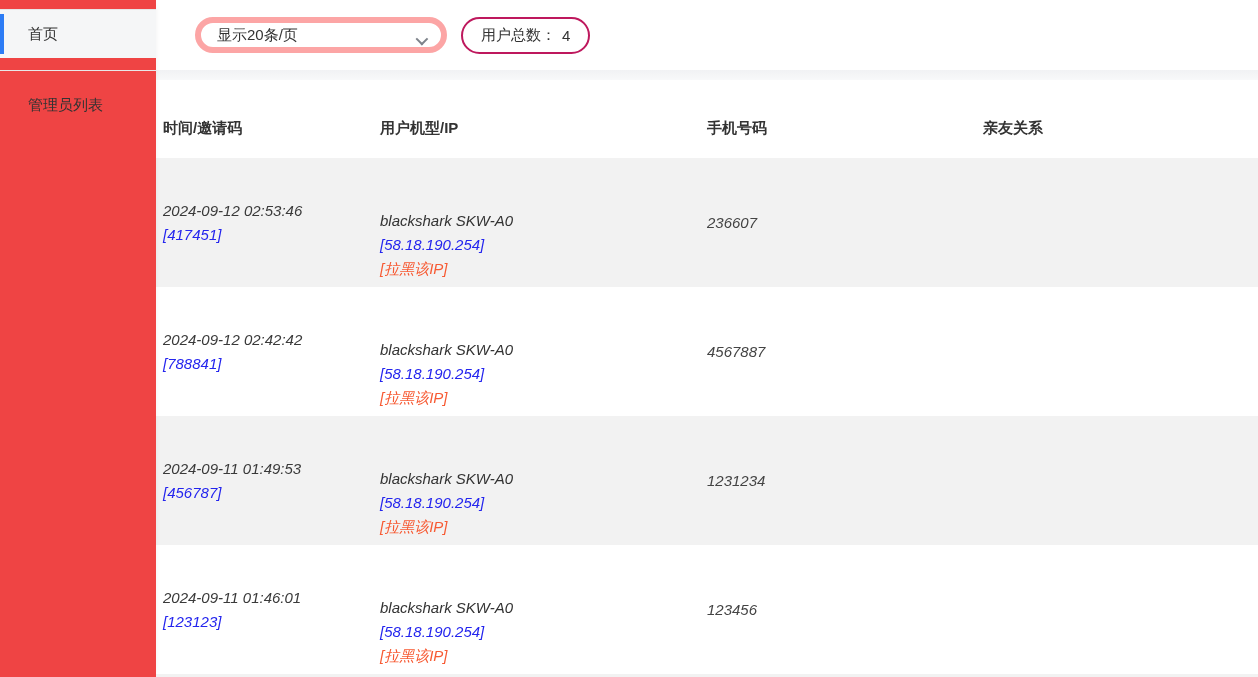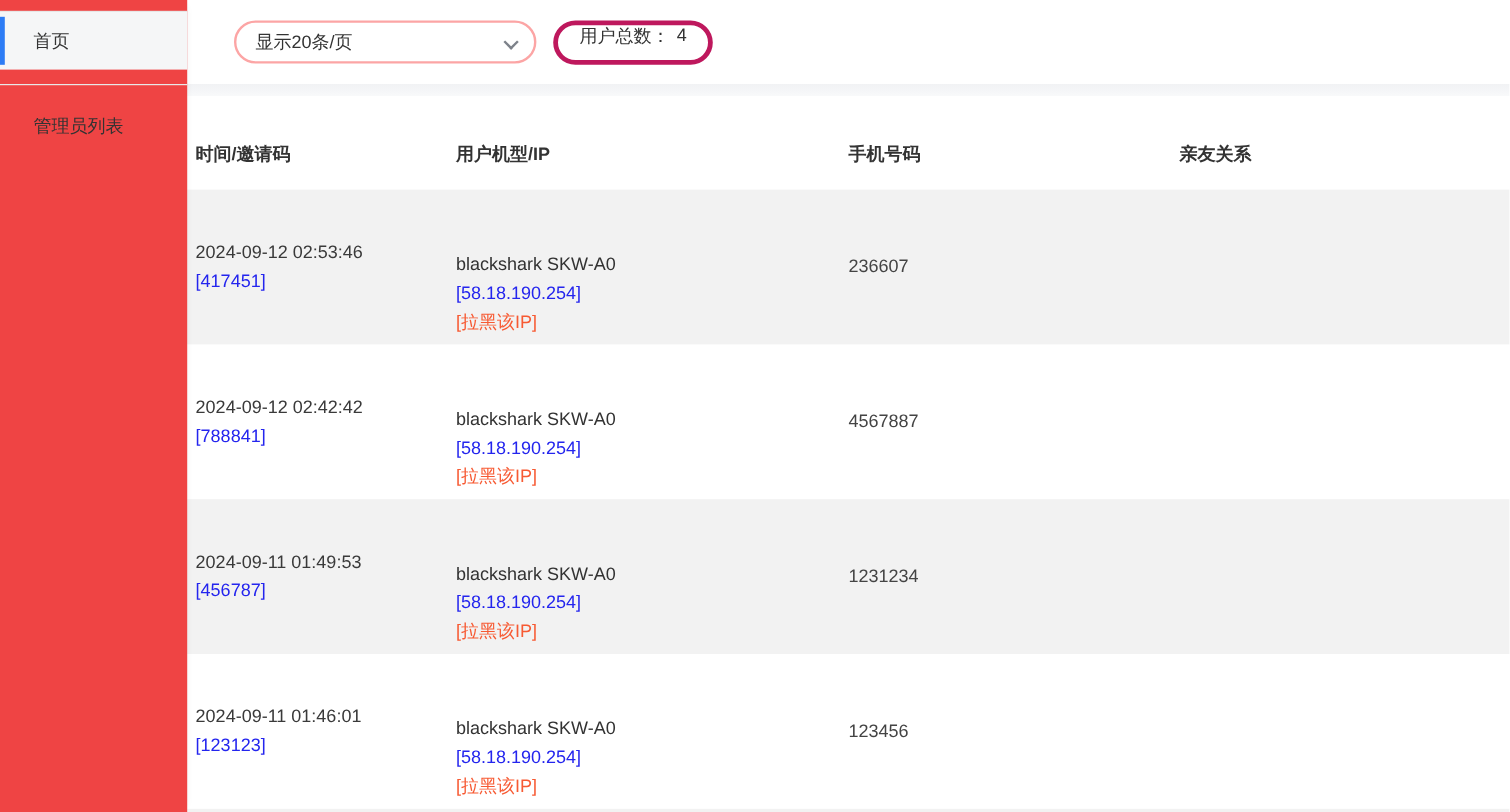--- a/index.html
+++ b/index.html
@@ -16,37 +16,37 @@
   .side-item.active { background:#f5f6f7; }
   .side-item.active .active-bar { position:absolute; left:0; top:4px; bottom:4px;
     width:4px; background:#2d7cf5; }
   .side-divider { height:1px; background:#e8e8e8; margin-top:12px; }
   .side-item.second { margin-top:10px; }
 
   
   .main { flex:1; display:flex; flex-direction:column; background:#fff; min-width:0; }
   .topbar { height:72px; background:#fff; display:flex; align-items:center; }
   .select-box { position:relative; margin-left:39px; width:252px; height:36px;
-    border:2px solid #fca5a5; border-radius:18px; background:#fff; display:flex;
+    border:6px solid #fca5a5; border-radius:18px; background:#fff; display:flex;
     align-items:center; padding:0 34px 0 16px; font-size:15px; color:#333; cursor:pointer; }
   .chevron { position:absolute; right:16px; top:13px; width:9px; height:9px;
     border-right:2px solid #7d828a; border-bottom:2px solid #7d828a;
     transform:rotate(45deg) translateY(-2px); }
-  .total-badge { margin-left:14px; height:37px; border:4px solid #be185d;
-    border-radius:19px; display:flex; padding:0 18px;
+  .total-badge { margin-left:14px; height:37px; border:2px solid #be185d;
+    border-radius:19px; display:flex; align-items:center; padding:0 18px;
     font-size:15px; color:#333; background:#fff; white-space:nowrap; }
   .total-badge .val { margin-left:6px; }
   .band { height:10px; background:linear-gradient(#f1f2f4,#f8f9fa); }
 
   
   .table { flex:1; display:flex; flex-direction:column; background:#fff; }
   .trow { display:flex; padding-left:7px; }
   .thead { height:78px; align-items:flex-end; padding-bottom:20px;
     font-weight:bold; font-size:15px; color:#333; background:#fff; }
-  .tbody-row { height:129px; align-items:center; font-size:15px; color:#3a3a3a; }
+  .tbody-row { height:129px; align-items:center; font-size:15px; color:#3a3a3a;font-style:italic; }
   .tbody-row.striped { background:#f2f2f2; }
   .c1 { width:217px; } .c2 { width:327px;margin-top:44px; } .c3 { width:276px; } .c4 { flex:1; }
   .cell-lines { line-height:24px; }
   a.link, .link { color:#2425ee; text-decoration:none; cursor:pointer; display:inline-block; }
   .action { color:#f75a33; cursor:pointer; display:inline-block; }
   .device { color:#333; }
   .phone { color:#444; }
   .bottom-strip { height:3px; background:#f2f2f2; }
 </style>
 </head>

